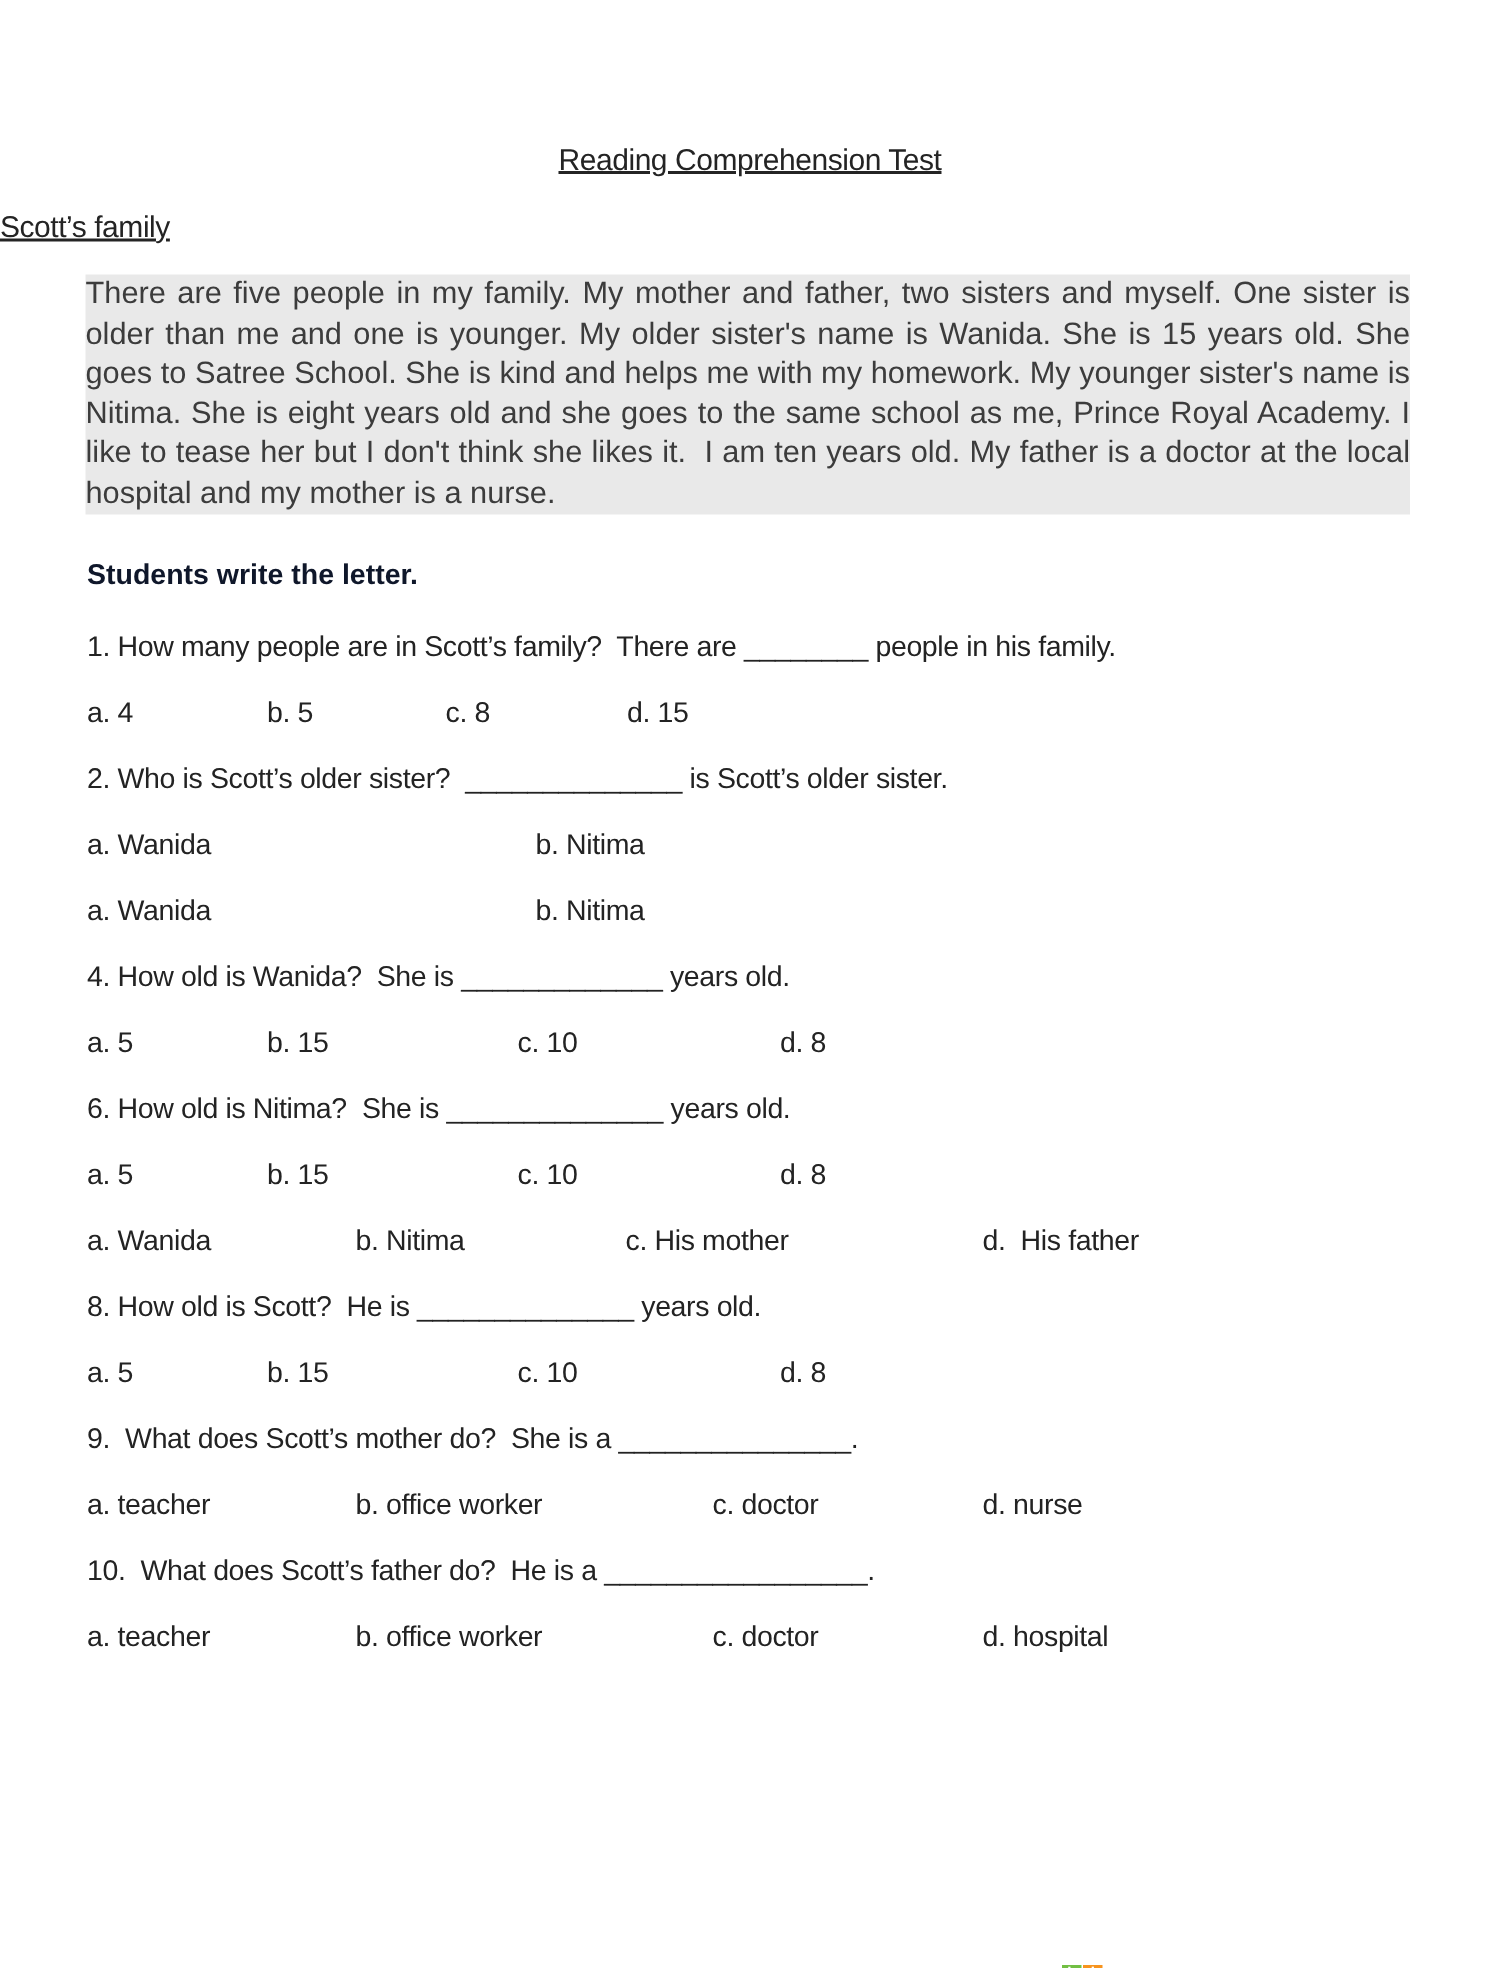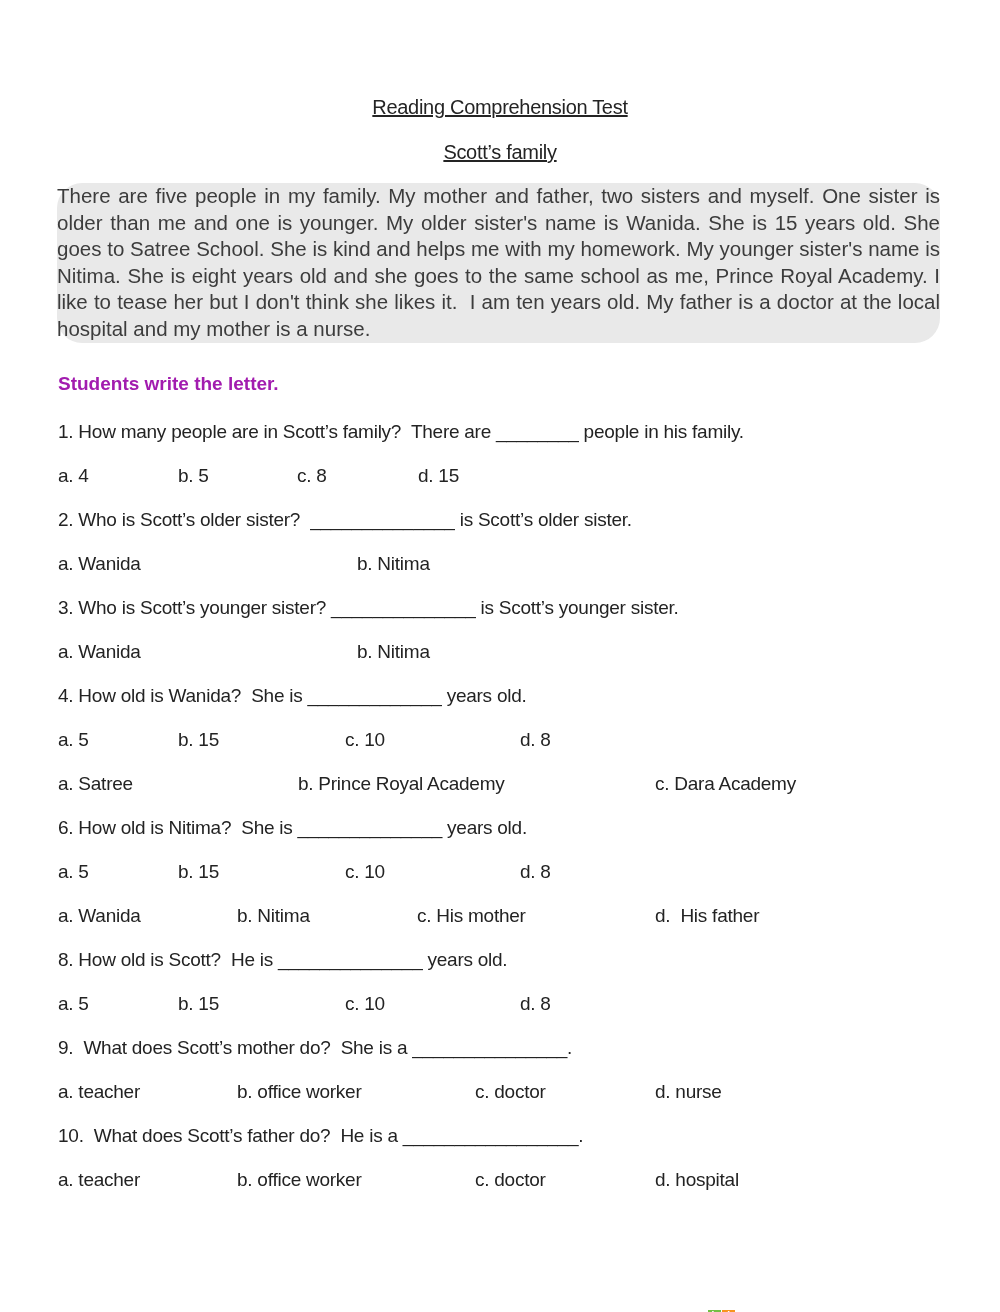--- a/index.html
+++ b/index.html
@@ -15,41 +15,39 @@
   .title {
     padding-top:58px;
     text-align:center;
     font-size:20px;
     letter-spacing:-0.3px;
     color:#242424;
     text-decoration:underline;
   }
   .subtitle {
     margin-top:22px;
-    text-align:center;
     font-size:20px;
     letter-spacing:-0.3px;
     color:#242424;
     text-decoration:underline;
   }
   .passage {
     margin:19px 60px 0 57px;
     background:#e9e9e9;
     font-size:20.5px;
     line-height:26.6px;
     text-align:justify;
     color:#3c3c3c;
     white-space:pre-wrap;
-    border-radius:25px;
   }
   .instruction {
     margin:30px 0 0 58px;
     font-size:19px;
     font-weight:700;
-    color:#a21caf;
+    color:#0f172a;
   }
   .questions { position:relative; }
   .q-prompt {
     position:relative;
     height:20px;
     margin-top:24px;
     padding-left:58px;
     font-size:19px;
     letter-spacing:-0.25px;
     color:#232323;
@@ -111,25 +109,23 @@
 <div class="page">
   <div class="title">Reading Comprehension Test</div>
   <div class="subtitle">Scott’s family</div>
   <div class="passage" style="background: rgb(233, 233, 233);">There are five people in my family. My mother and father, two sisters and myself. One sister is older than me and one is younger. My older sister's name is Wanida. She is 15 years old. She goes to Satree School. She is kind and helps me with my homework. My younger sister's name is Nitima. She is eight years old and she goes to the same school as me, Prince Royal Academy. I like to tease her but I don't think she likes it.  I am ten years old. My father is a doctor at the local hospital and my mother is a nurse.</div>
   <div class="instruction">Students write the letter.</div>
   <div class="questions" id="questions">
       <div class="q-prompt"><span>1. How many people are in Scott’s family?  There are </span><span class="blank">________</span><span> people in his family.</span></div>
       <div class="q-options"><span class="opt" style="left: 58px;">a. 4</span><span class="opt" style="left: 178px;">b. 5</span><span class="opt" style="left: 297px;">c. 8</span><span class="opt" style="left: 418px;">d. 15</span></div>
       <div class="q-prompt"><span>2. Who is Scott’s older sister?  </span><span class="blank">______________</span><span> is Scott’s older sister.</span></div>
       <div class="q-options"><span class="opt" style="left: 58px;">a. Wanida</span><span class="opt" style="left: 357px;">b. Nitima</span></div>
-      <div class="q-prompt"><span>3. Who is Scott’s younger sister? </span><span class="blank">______________</span><span> is Scott’s younger sister.</span></div>
       <div class="q-options"><span class="opt" style="left: 58px;">a. Wanida</span><span class="opt" style="left: 357px;">b. Nitima</span></div>
       <div class="q-prompt"><span>4. How old is Wanida?  She is </span><span class="blank">_____________</span><span> years old.</span></div>
       <div class="q-options"><span class="opt" style="left: 58px;">a. 5</span><span class="opt" style="left: 178px;">b. 15</span><span class="opt" style="left: 345px;">c. 10</span><span class="opt" style="left: 520px;">d. 8</span></div>
-      <div class="q-options"><span class="opt" style="left: 58px;">a. Satree</span><span class="opt" style="left: 298px;">b. Prince Royal Academy</span><span class="opt" style="left: 655px;">c. Dara Academy</span></div>
       <div class="q-prompt"><span>6. How old is Nitima?  She is </span><span class="blank">______________</span><span> years old.</span></div>
       <div class="q-options"><span class="opt" style="left: 58px;">a. 5</span><span class="opt" style="left: 178px;">b. 15</span><span class="opt" style="left: 345px;">c. 10</span><span class="opt" style="left: 520px;">d. 8</span></div>
       <div class="q-options"><span class="opt" style="left: 58px;">a. Wanida</span><span class="opt" style="left: 237px;">b. Nitima</span><span class="opt" style="left: 417px;">c. His mother</span><span class="opt" style="left: 655px;">d.  His father</span></div>
       <div class="q-prompt"><span>8. How old is Scott?  He is </span><span class="blank">______________</span><span> years old.</span></div>
       <div class="q-options"><span class="opt" style="left: 58px;">a. 5</span><span class="opt" style="left: 178px;">b. 15</span><span class="opt" style="left: 345px;">c. 10</span><span class="opt" style="left: 520px;">d. 8</span></div>
       <div class="q-prompt"><span>9.  What does Scott’s mother do?  She is a </span><span class="blank">_______________</span><span>.</span></div>
       <div class="q-options"><span class="opt" style="left: 58px;">a. teacher</span><span class="opt" style="left: 237px;">b. office worker</span><span class="opt" style="left: 475px;">c. doctor</span><span class="opt" style="left: 655px;">d. nurse</span></div>
       <div class="q-prompt"><span>10.  What does Scott’s father do?  He is a </span><span class="blank">_________________</span><span>.</span></div>
       <div class="q-options"><span class="opt" style="left: 58px;">a. teacher</span><span class="opt" style="left: 237px;">b. office worker</span><span class="opt" style="left: 475px;">c. doctor</span><span class="opt" style="left: 655px;">d. hospital</span></div>
     </div>

